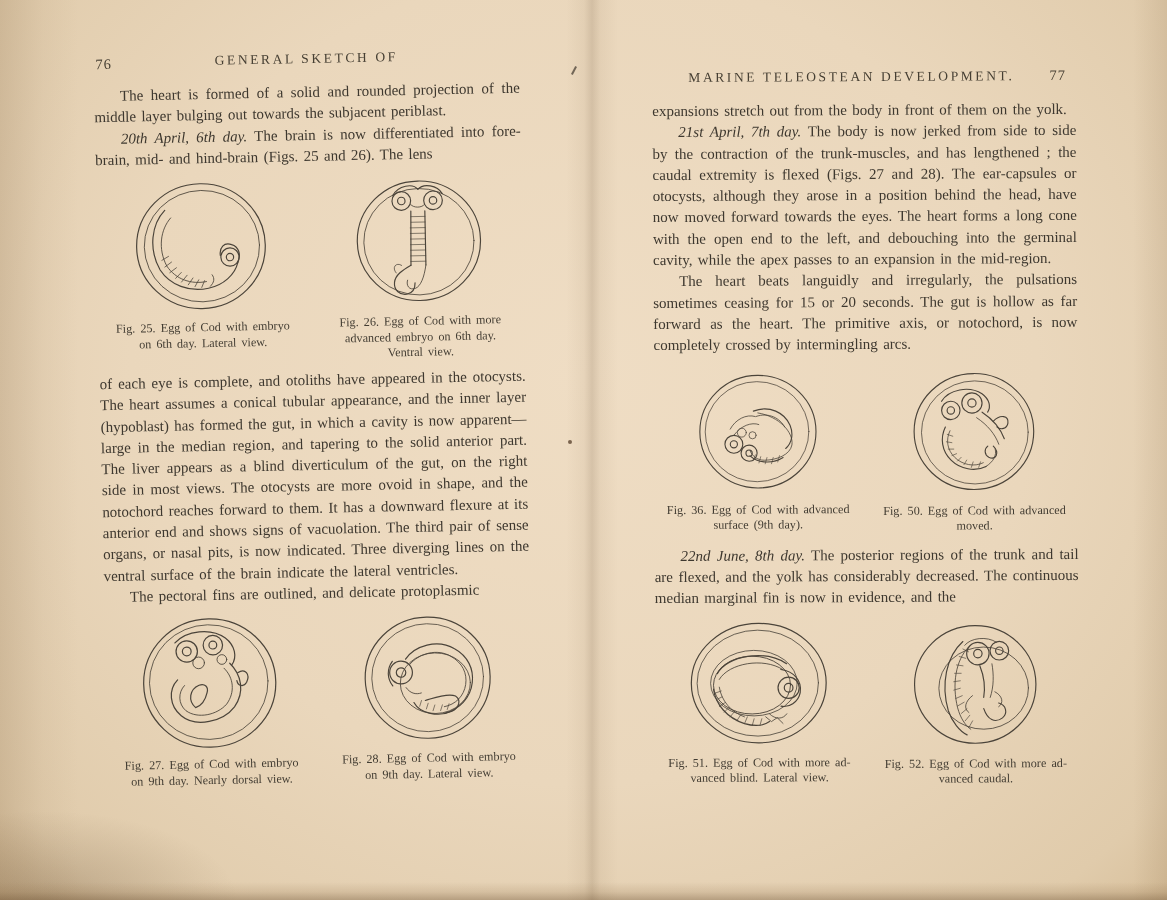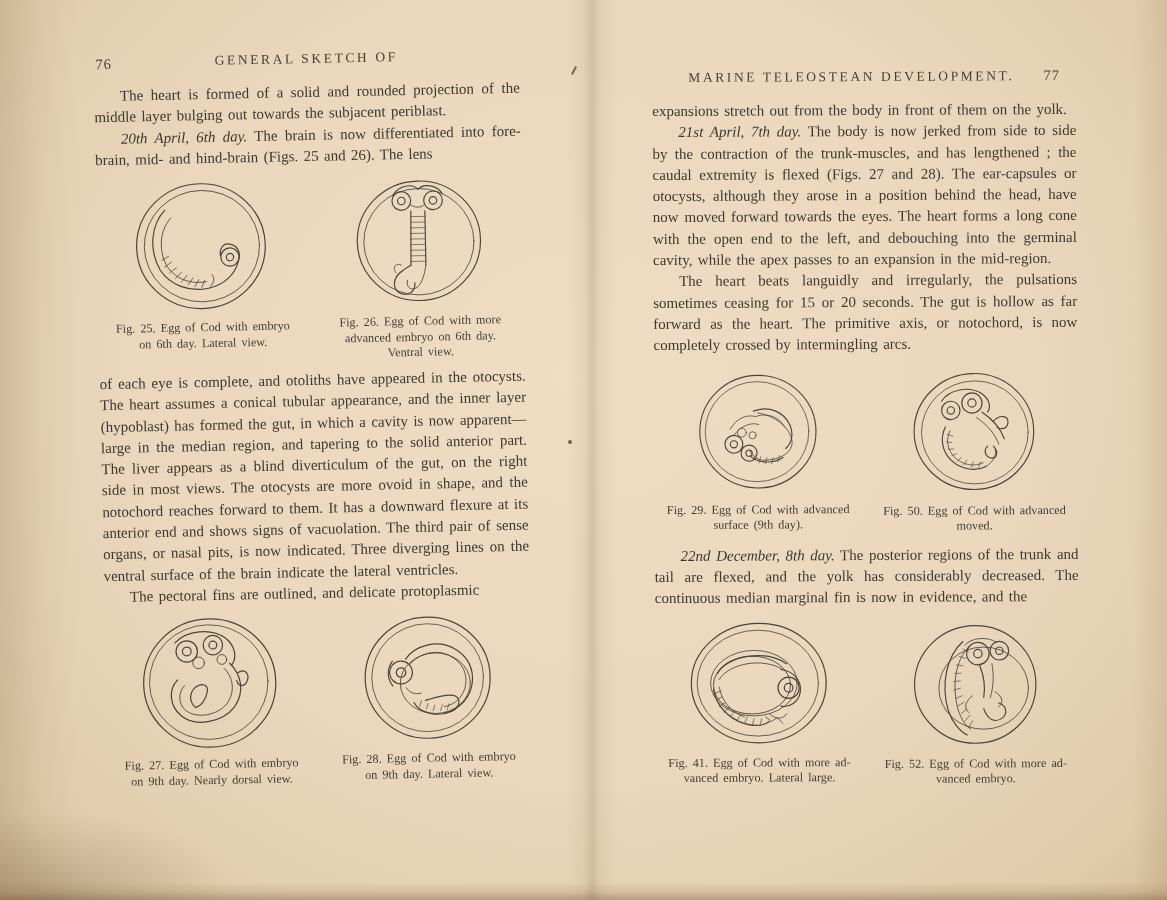--- a/index.html
+++ b/index.html
@@ -56,21 +56,21 @@
   .page-left  { left: 93px;  top: 48px; transform: rotate(-1.15deg); transform-origin: 50% 0; }
   .page-right { left: 652px; top: 66px; width: 424px; transform: rotate(-0.3deg); transform-origin: 50% 0; }
 
   .header-row {
     position: relative; height: 20px; margin-bottom: 14px;
     font-size: 13.5px; letter-spacing: 2.6px; color: #463f33;
     text-align: left;
   }
   .header-row .pagenum { position: absolute; letter-spacing: 1px; font-size: 14.5px; }
   .page-left  .pagenum { left: 2px; top: 2px; }
-  .page-right .pagenum { right: 16px; top: 0; }
+  .page-right .pagenum { right: 10px; top: 0; }
   .running { position: absolute; left: 50%; transform: translateX(-50%); white-space: nowrap; }
   .page-left  .running { top: 0; }
   .page-right .running { top: 0; left: 47%; }
 
   .fig-row {
     display: flex; justify-content: space-between; align-items: flex-start;
     padding: 0 4px; margin-top: 9px; margin-bottom: 4px;
   }
   .figure { width: 48%; text-align: center; }
   .figure svg { display: block; margin: 0 auto; }
@@ -223,21 +223,21 @@
             <circle cx="57" cy="70" r="5" stroke-width="0.85"></circle>
             <circle cx="69" cy="73" r="4" stroke-width="0.85"></circle>
             <path d="M70,46 C88,39 105,48 111,62 C115,72 113,82 106,88"></path>
             <path d="M73,52 C87,47 100,54 105,64" stroke-width="0.9"></path>
             <path d="M75,48 C99,52 115,70 113,84 C111,95 96,101 82,101 C74,101 68,96 66,90" stroke-width="0.9"></path>
             <path d="M66,96 C76,105 92,105 103,98"></path>
             <path d="M70,101 L72,95 M76,104 L78,97 M83,105 L85,98 M90,105 L92,98 M97,103 L99,96" stroke-width="0.7"></path>
           </g>
         </svg>
         <div class="caption">
-          <div class="cap-line">Fig. 29.  Egg of Cod with advanced</div>
+          <div class="cap-line">Fig. 36.  Egg of Cod with advanced</div>
           <div class="cap-line">surface (9th day).</div>
         </div>
       </div>
       <div class="figure">
         <svg width="138" height="130" viewBox="0 0 150 140">
           <g class="egg-line" stroke-width="1.25">
             <ellipse cx="75" cy="69" rx="65" ry="63"></ellipse>
             <ellipse cx="76" cy="70" rx="58" ry="56" stroke-width="0.85"></ellipse>
             <path d="M40,36 C48,23 70,19 84,28 C92,34 94,42 90,48"></path>
             <circle cx="50" cy="46" r="10"></circle>
@@ -254,21 +254,21 @@
             <path d="M88,107 C96,102 100,95 98,88" stroke-width="0.9"></path>
           </g>
         </svg>
         <div class="caption">
           <div class="cap-line">Fig. 50.  Egg of Cod with advanced</div>
           <div class="cap-line">moved.</div>
         </div>
       </div>
     </div>
 
-    <p class="indent" style="margin-top:10px"><span class="date-lead">22nd December, 8th day.</span> <span>The posterior regions of the trunk and tail are flexed, and the yolk has considerably decreased. The continuous median marginal fin is now in evidence, and the</span></p>
+    <p class="indent" style="margin-top:10px"><span class="date-lead">22nd June, 8th day.</span> <span>The posterior regions of the trunk and tail are flexed, and the yolk has considerably decreased. The continuous median marginal fin is now in evidence, and the</span></p>
 
     <div class="fig-row" style="margin-top:10px">
       <div class="figure">
         <svg width="150" height="130" viewBox="0 0 155 135">
           <g class="egg-line" stroke-width="1.25">
             <ellipse cx="77" cy="66" rx="70" ry="62"></ellipse>
             <ellipse cx="76" cy="66" rx="63" ry="55" stroke-width="0.85"></ellipse>
             <ellipse cx="70" cy="68" rx="40" ry="30" stroke-width="0.95"></ellipse>
             <ellipse cx="72" cy="66" rx="45" ry="34" stroke-width="0.85"></ellipse>
             <path d="M34,56 C44,37 84,31 106,46"></path>
@@ -276,22 +276,22 @@
             <path d="M100,52 C114,54 122,64 120,76 C118,86 108,92 100,90"></path>
             <circle cx="108" cy="71" r="11"></circle>
               <circle cx="108" cy="71" r="4.5"></circle>
             <path d="M88,98 C94,104 102,104 106,98 M84,101 L90,106 L96,102 L102,108" stroke-width="0.85"></path>
             <path d="M30,72 C32,88 44,102 62,108 C72,111 82,110 88,106"></path>
             <path d="M36,70 C38,84 48,96 62,101" stroke-width="0.85"></path>
             <path d="M32,76 L38,74 M33,83 L39,80 M36,90 L42,86 M41,96 L46,91 M47,101 L52,95 M54,105 L58,99 M62,108 L65,101 M70,110 L72,103 M78,110 L80,103" stroke-width="0.7"></path>
           </g>
         </svg>
         <div class="caption">
-          <div class="cap-line">Fig. 41.  Egg of Cod with more ad-</div>
-          <div class="cap-line">vanced embryo.  Lateral large.</div>
+          <div class="cap-line">Fig. 51.  Egg of Cod with more ad-</div>
+          <div class="cap-line">vanced blind.  Lateral view.</div>
         </div>
       </div>
       <div class="figure">
         <svg width="140" height="132" viewBox="0 0 150 140">
           <g class="egg-line" stroke-width="1.25">
             <ellipse cx="75" cy="70" rx="65" ry="63"></ellipse>
             <ellipse cx="84" cy="74" rx="48" ry="44" stroke-width="0.9"></ellipse>
             <path d="M62,24 C44,40 38,70 46,98 C50,110 58,120 66,124"></path>
             <path d="M68,30 C54,44 50,70 56,95 C59,106 64,114 70,118" stroke-width="0.9"></path>
             <path d="M62,32 L68,35 M58,40 L65,42 M55,49 L62,50 M53,58 L60,58 M52,67 L59,66 M52,76 L59,74 M54,85 L61,82 M56,93 L63,89 M60,101 L66,96 M64,109 L69,103 M68,116 L72,109" stroke-width="0.7"></path>
@@ -301,18 +301,18 @@
             <circle cx="101" cy="34" r="10"></circle>
               <circle cx="101" cy="34" r="4"></circle>
             <path d="M80,50 C84,60 86,72 84,84"></path>
             <path d="M93,48 C95,60 95,72 91,84" stroke-width="0.9"></path>
             <path d="M72,82 C64,88 62,96 68,100 M96,78 C104,82 106,90 100,94" stroke-width="0.9"></path>
             <path d="M84,96 C88,108 96,112 104,106 C110,101 108,92 100,90"></path>
           </g>
         </svg>
         <div class="caption">
           <div class="cap-line">Fig. 52.  Egg of Cod with more ad-</div>
-          <div class="cap-line">vanced embryo.</div>
+          <div class="cap-line">vanced caudal.</div>
         </div>
       </div>
     </div>
   </div>
 </div>
 
 </body></html>

